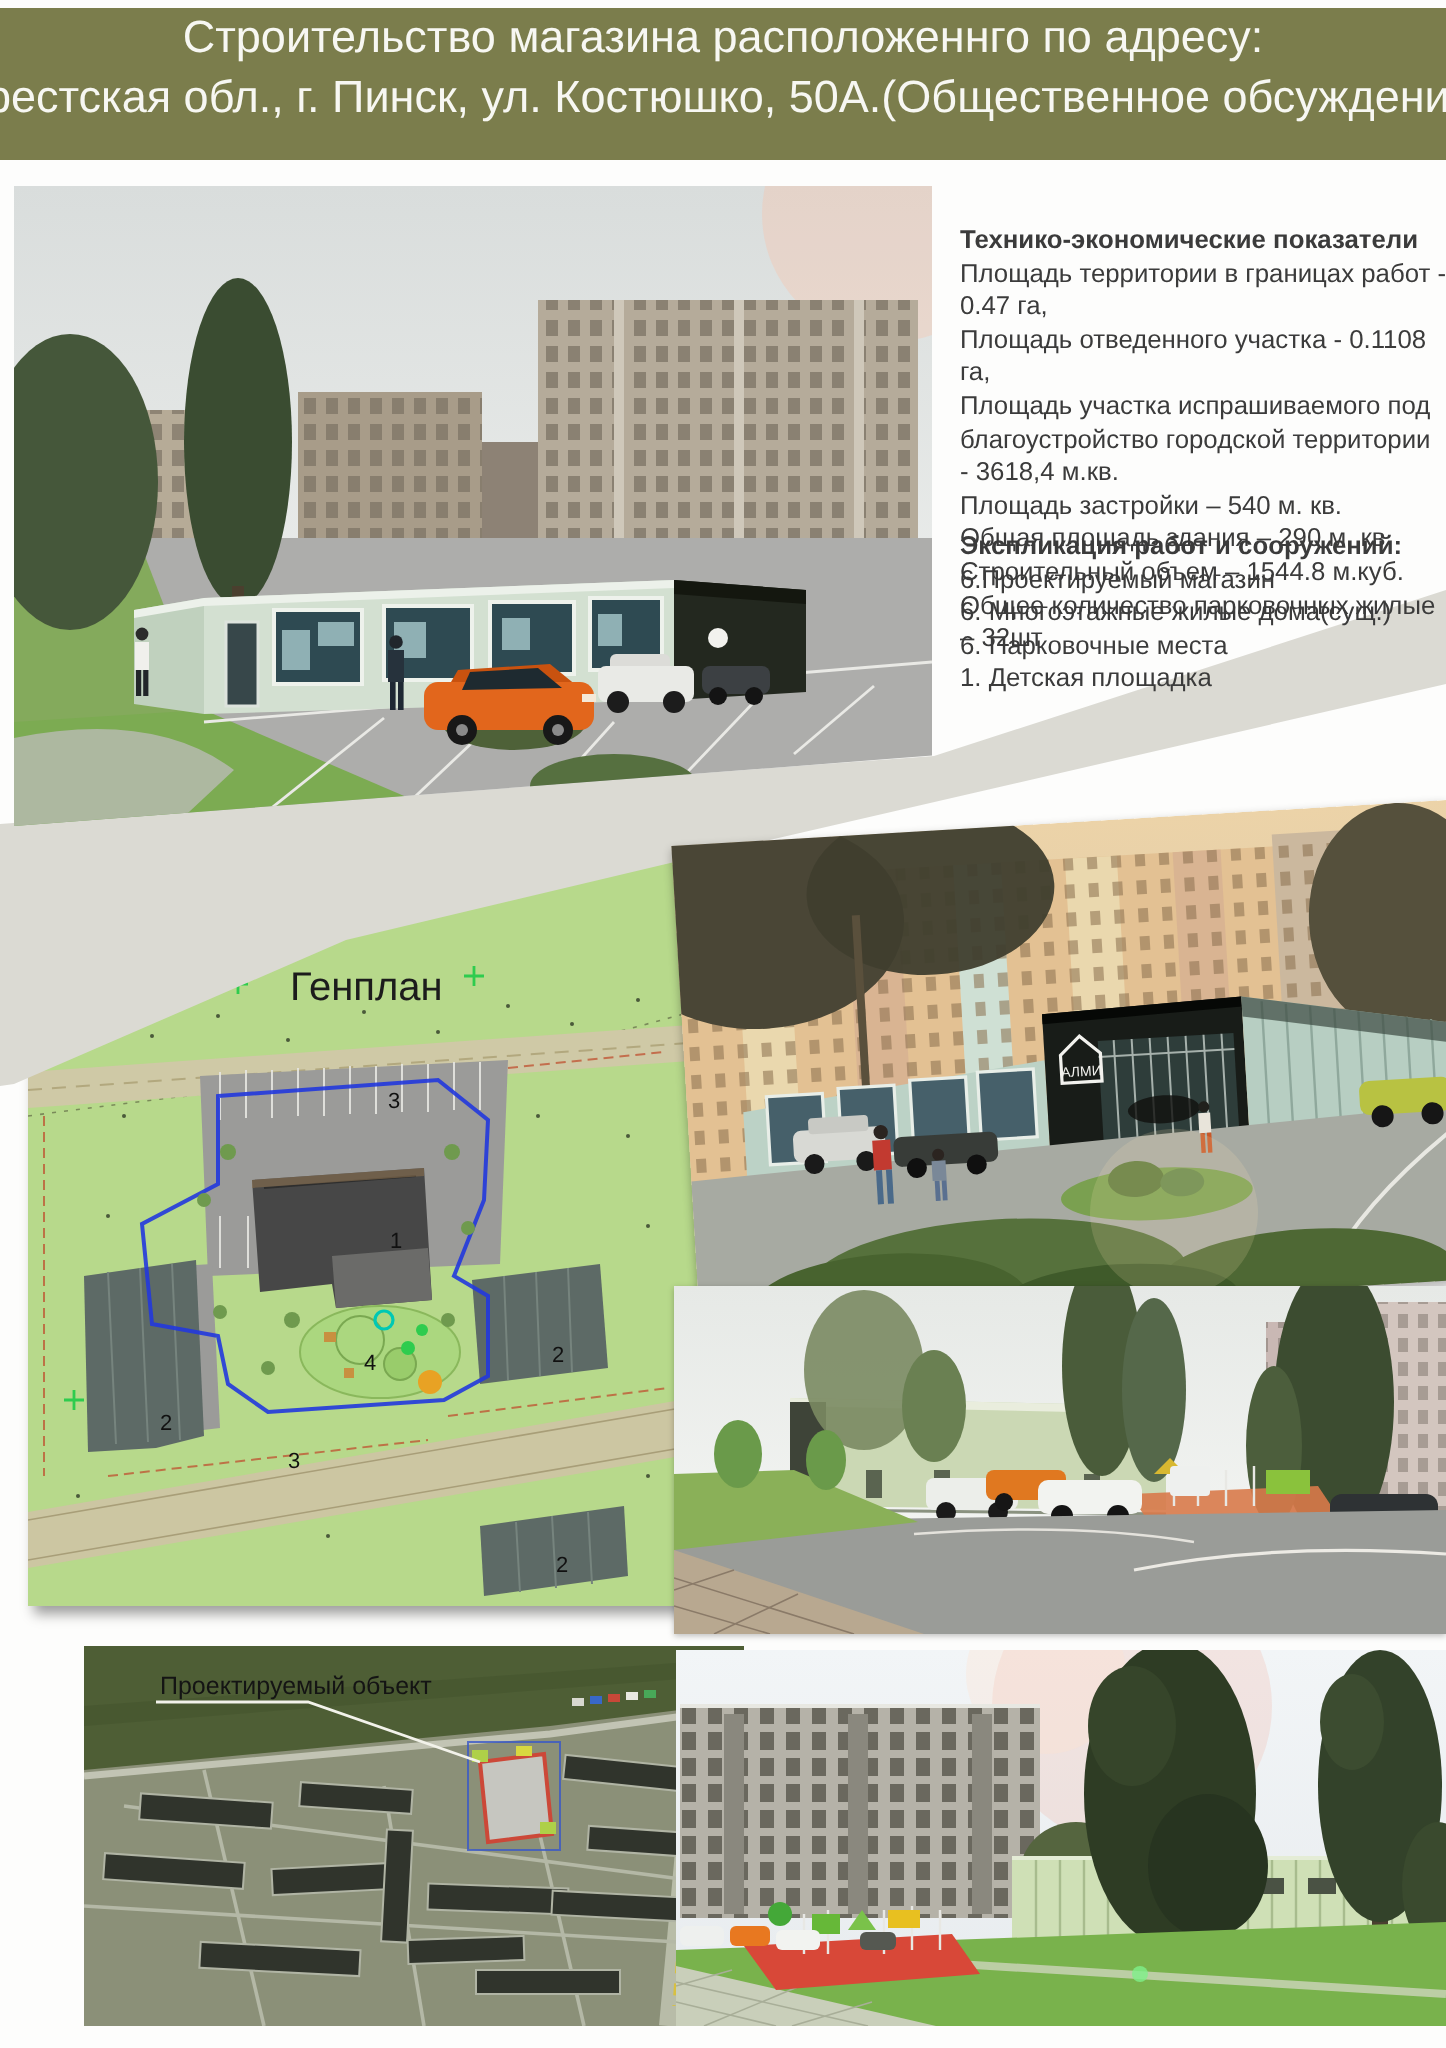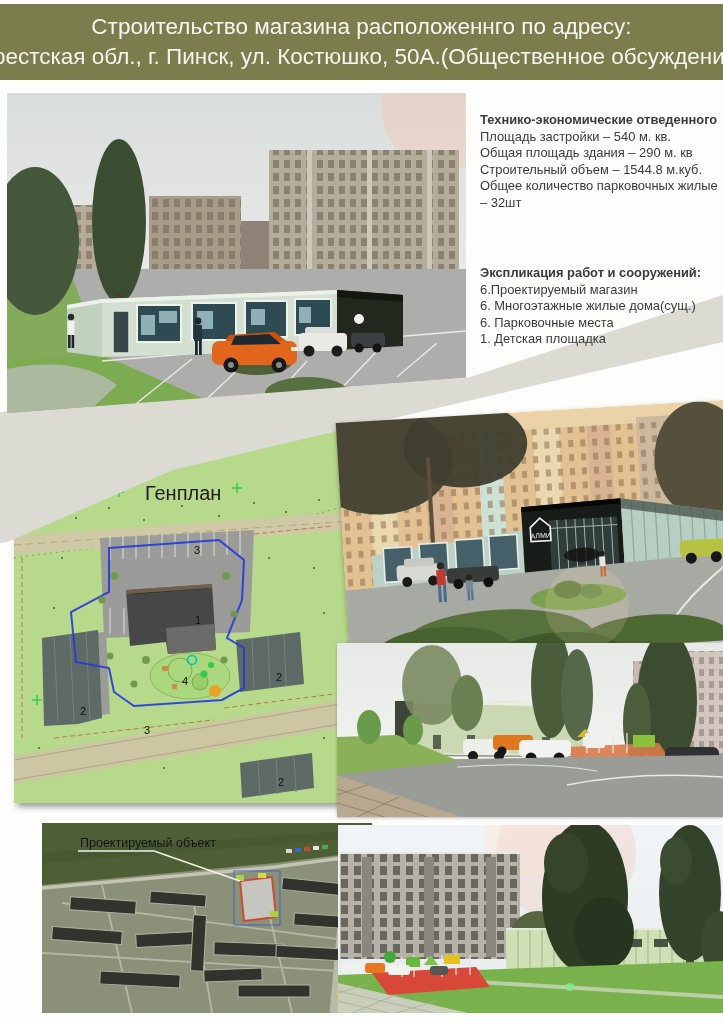--- a/index.html
+++ b/index.html
@@ -1,20 +1,20 @@
 <!DOCTYPE html>
 <html><head>
 <meta charset="utf-8">
 <style>
   html,body{margin:0;padding:0;background:#ffffff;}
   #page{position:relative;width:723px;height:1024px;background:#fdfdfc;overflow:hidden;
         font-family:"Liberation Sans","DejaVu Sans",sans-serif;}
   
   #hdr{position:absolute;left:0;top:4px;width:723px;height:76px;background:#7b7d4c;
-       display:flex;flex-direction:column;justify-content:center;align-items:center;z-index:5;}
+       display:flex;flex-direction:column;justify-content:flex-start;align-items:center;z-index:5;}
   #hdr .hline{color:#f7f7f2;font-size:22.5px;line-height:30px;white-space:nowrap;}
   
   .panel{position:absolute;z-index:3;}
   .panel svg{display:block;}
   #r1{left:7px;top:93px;width:459px;height:320px;clip-path:polygon(0 0,100% 0,100% 89%,0 100%);}
   #band{position:absolute;left:0;top:290px;width:723px;height:280px;z-index:2;}
   #map{left:14px;top:408px;width:338px;height:395px;z-index:1;box-shadow:3px 4px 6px rgba(0,0,0,.38);}
   #r2{left:335px;top:400px;width:388px;height:240px;transform:rotate(-3.4deg);transform-origin:100% 0;
       box-shadow:0 2px 5px rgba(0,0,0,.3);}
   #r3{left:337px;top:643px;width:386px;height:174px;box-shadow:0 1px 3px rgba(0,0,0,.25);}
@@ -145,22 +145,25 @@
     <g>
       <circle cx="191" cy="228" r="3.4" fill="#20262c"></circle>
           <rect x="187" y="232" width="8" height="16" fill="#26323c"></rect>
       <rect x="188" y="248" width="2.8" height="14" fill="#1e2833"></rect>
           <rect x="192" y="248" width="2.8" height="14" fill="#1e2833"></rect>
     </g>
   </svg>
   </div>
 
   <div id="tech" class="txt">
-    <div class="ttl">Технико-экономические отведенного</div>
+    <div class="ttl">Технико-экономические показатели</div>
     <div>
+        <div class="tline">Площадь территории в границах работ - 0.47 га,</div>
+        <div class="tline">Площадь отведенного участка - 0.1108 га,</div>
+        <div class="tline">Площадь участка испрашиваемого под благоустройство городской территории - 3618,4 м.кв.</div>
         <div class="tline">Площадь застройки – 540 м. кв.</div>
         <div class="tline">Общая площадь здания – 290 м. кв</div>
         <div class="tline">Строительный объем – 1544.8 м.куб.</div>
         <div class="tline">Общее количество парковочных жилые – 32шт</div>
       </div>
   </div>
   <div id="expl" class="txt">
     <div class="ttl">Экспликация работ и сооружений:</div>
     <div>
         <div class="eline">6.Проектируемый магазин</div>

